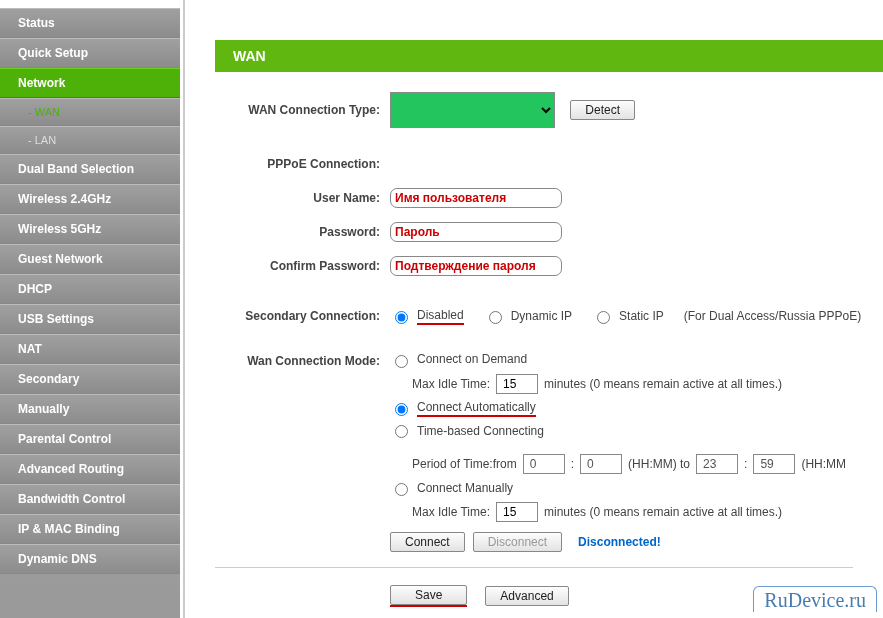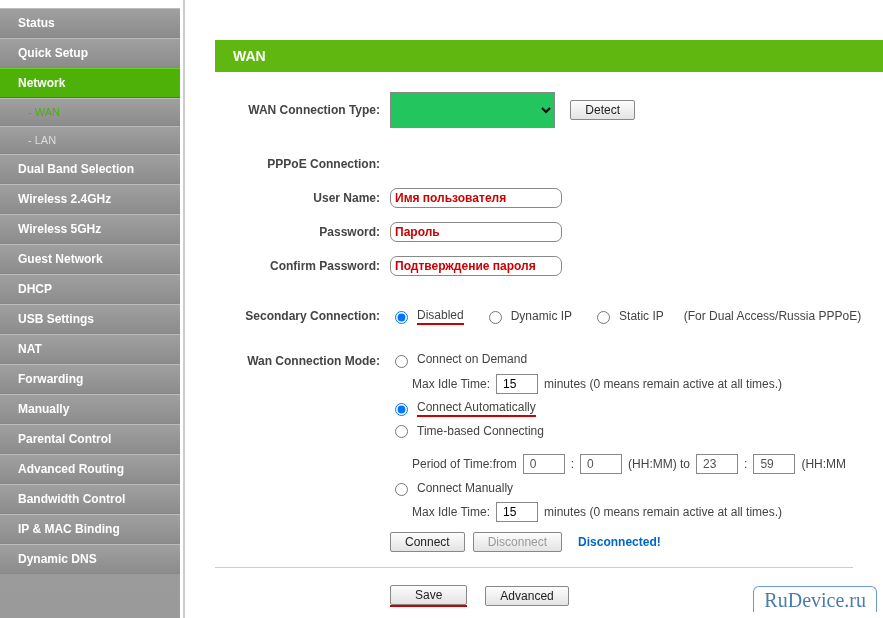--- a/index.html
+++ b/index.html
@@ -157,21 +157,21 @@
     <div class="item active">Network</div>
     <div class="item sub active">- WAN</div>
     <div class="item sub">- LAN</div>
     <div class="item">Dual Band Selection</div>
     <div class="item">Wireless 2.4GHz</div>
     <div class="item">Wireless 5GHz</div>
     <div class="item">Guest Network</div>
     <div class="item">DHCP</div>
     <div class="item">USB Settings</div>
     <div class="item">NAT</div>
-    <div class="item">Forwarding</div>
+    <div class="item">Secondary</div>
     <div class="item">Manually</div>
     <div class="item">Parental Control</div>
     <div class="item">Advanced Routing</div>
     <div class="item">Bandwidth Control</div>
     <div class="item">IP &amp; MAC Binding</div>
     <div class="item">Dynamic DNS</div>
   </div>
 <div class="vr"></div>
 
 <div class="main">

